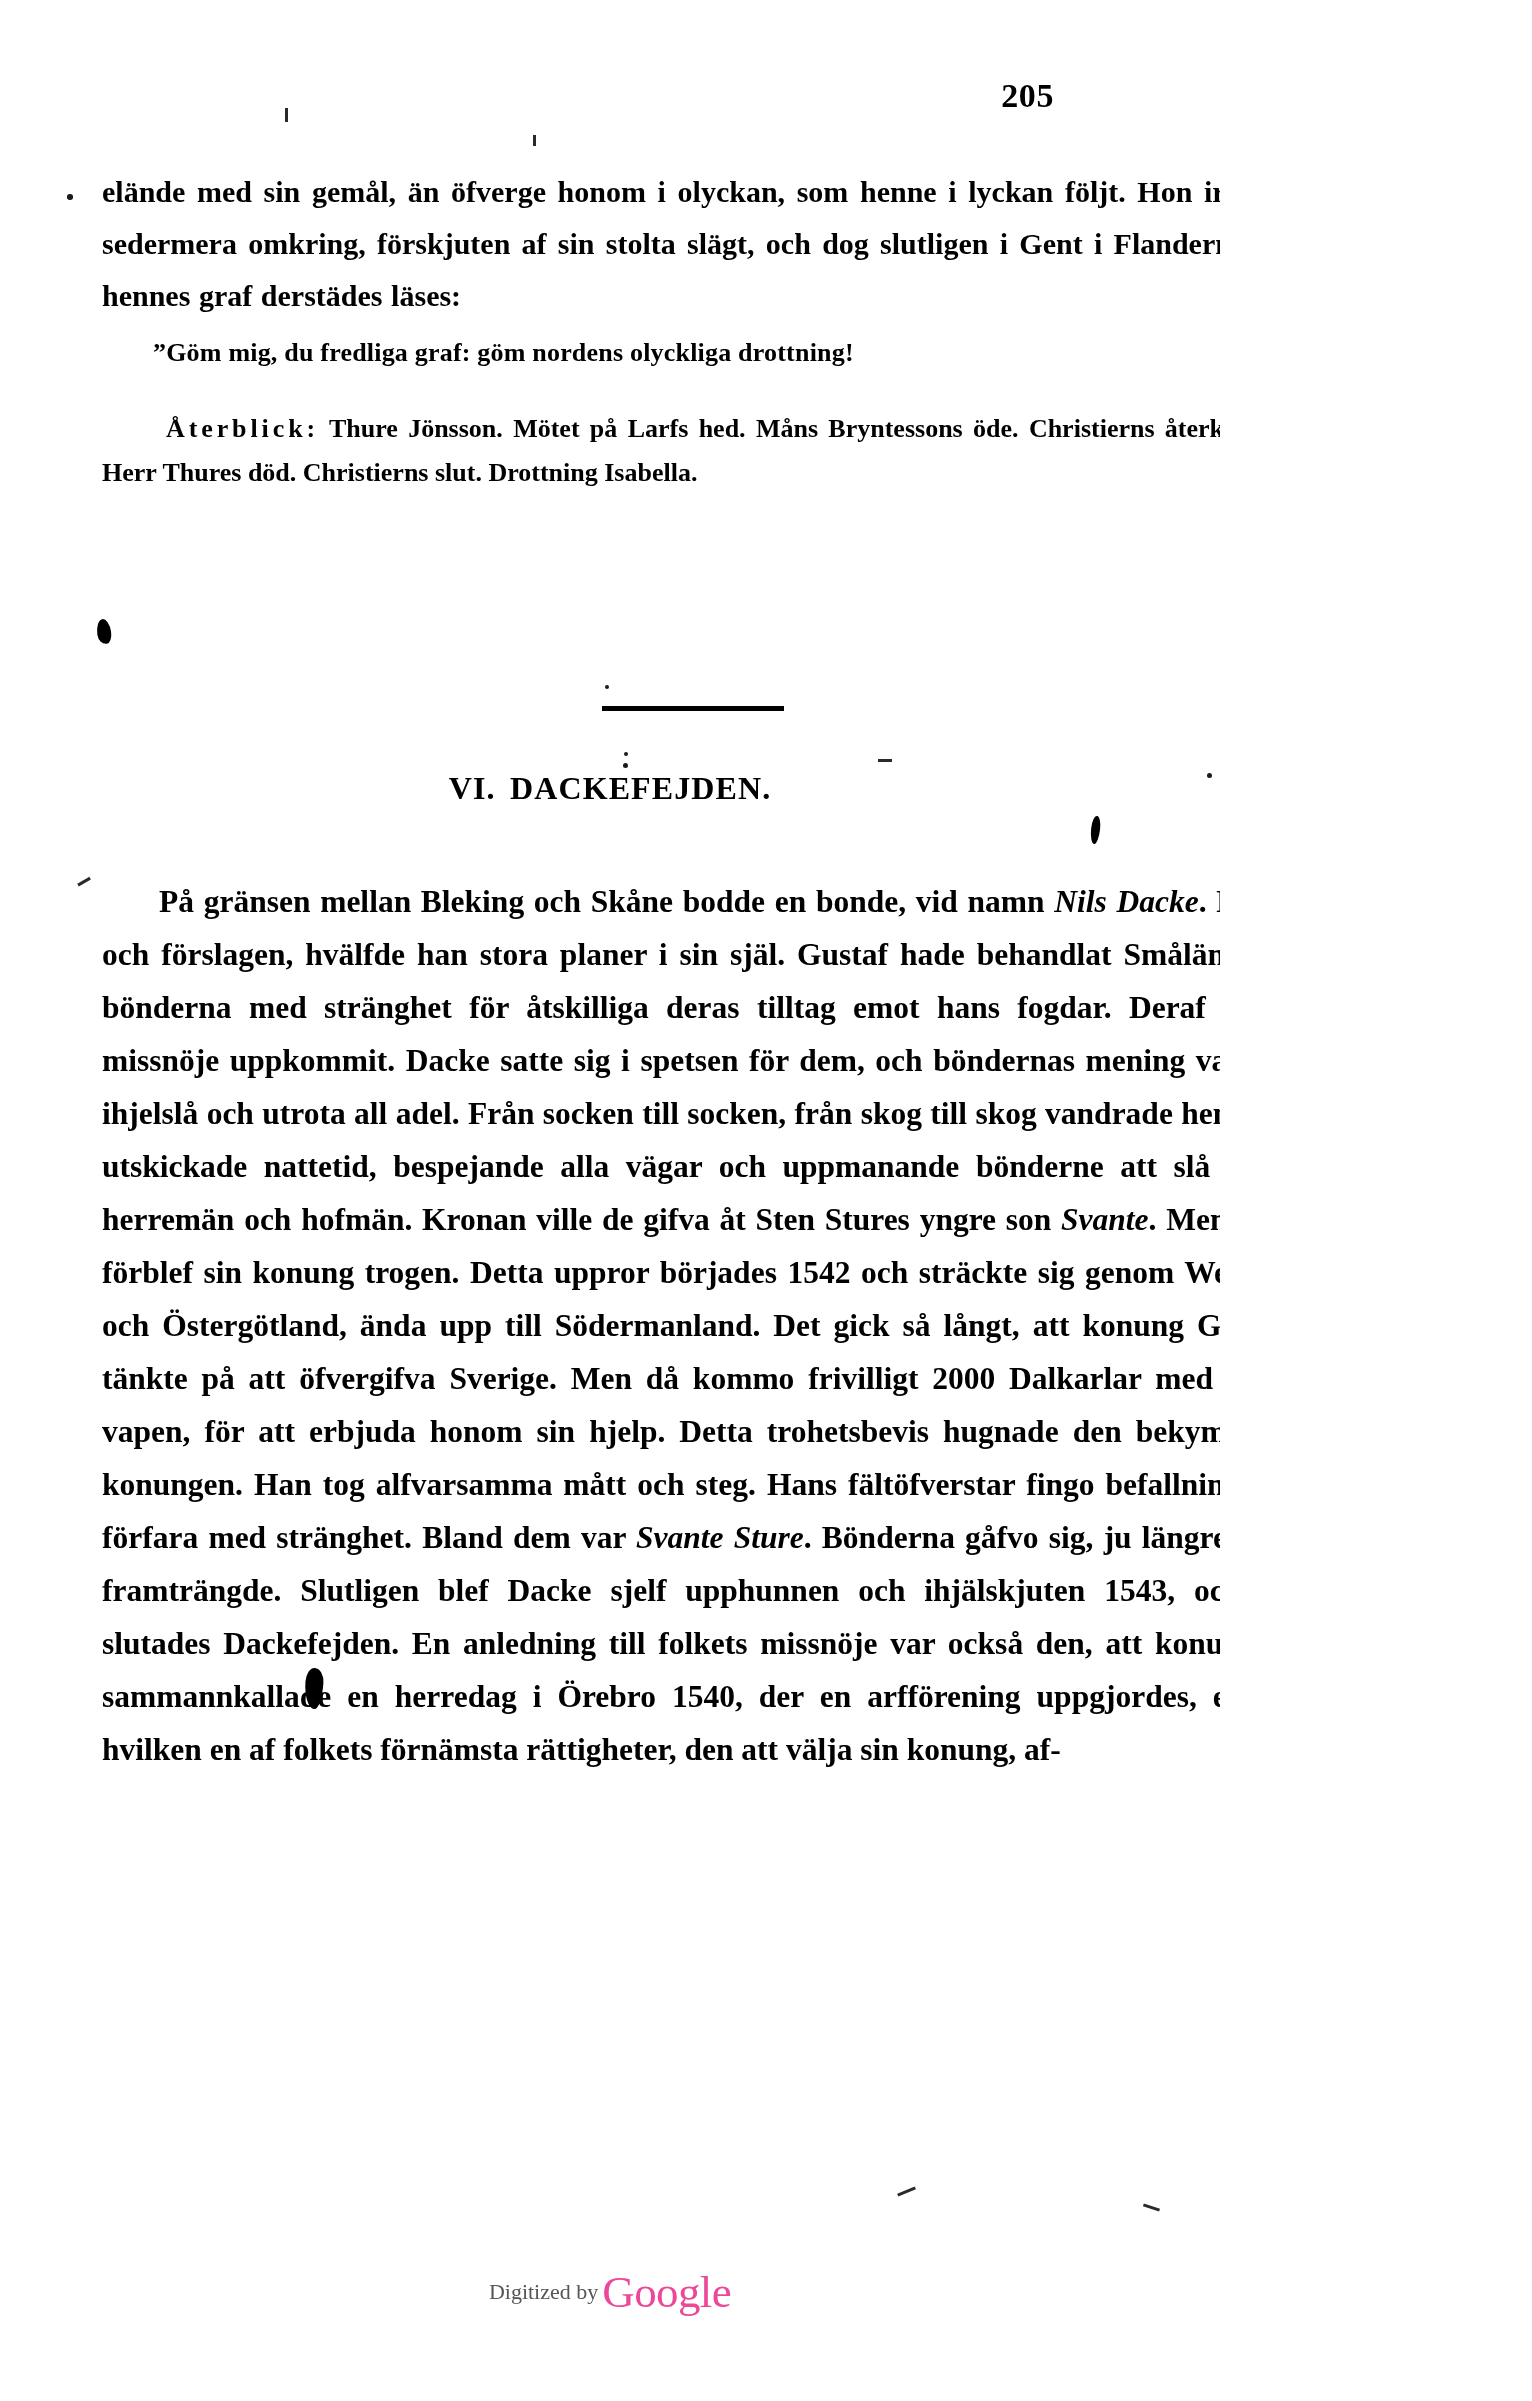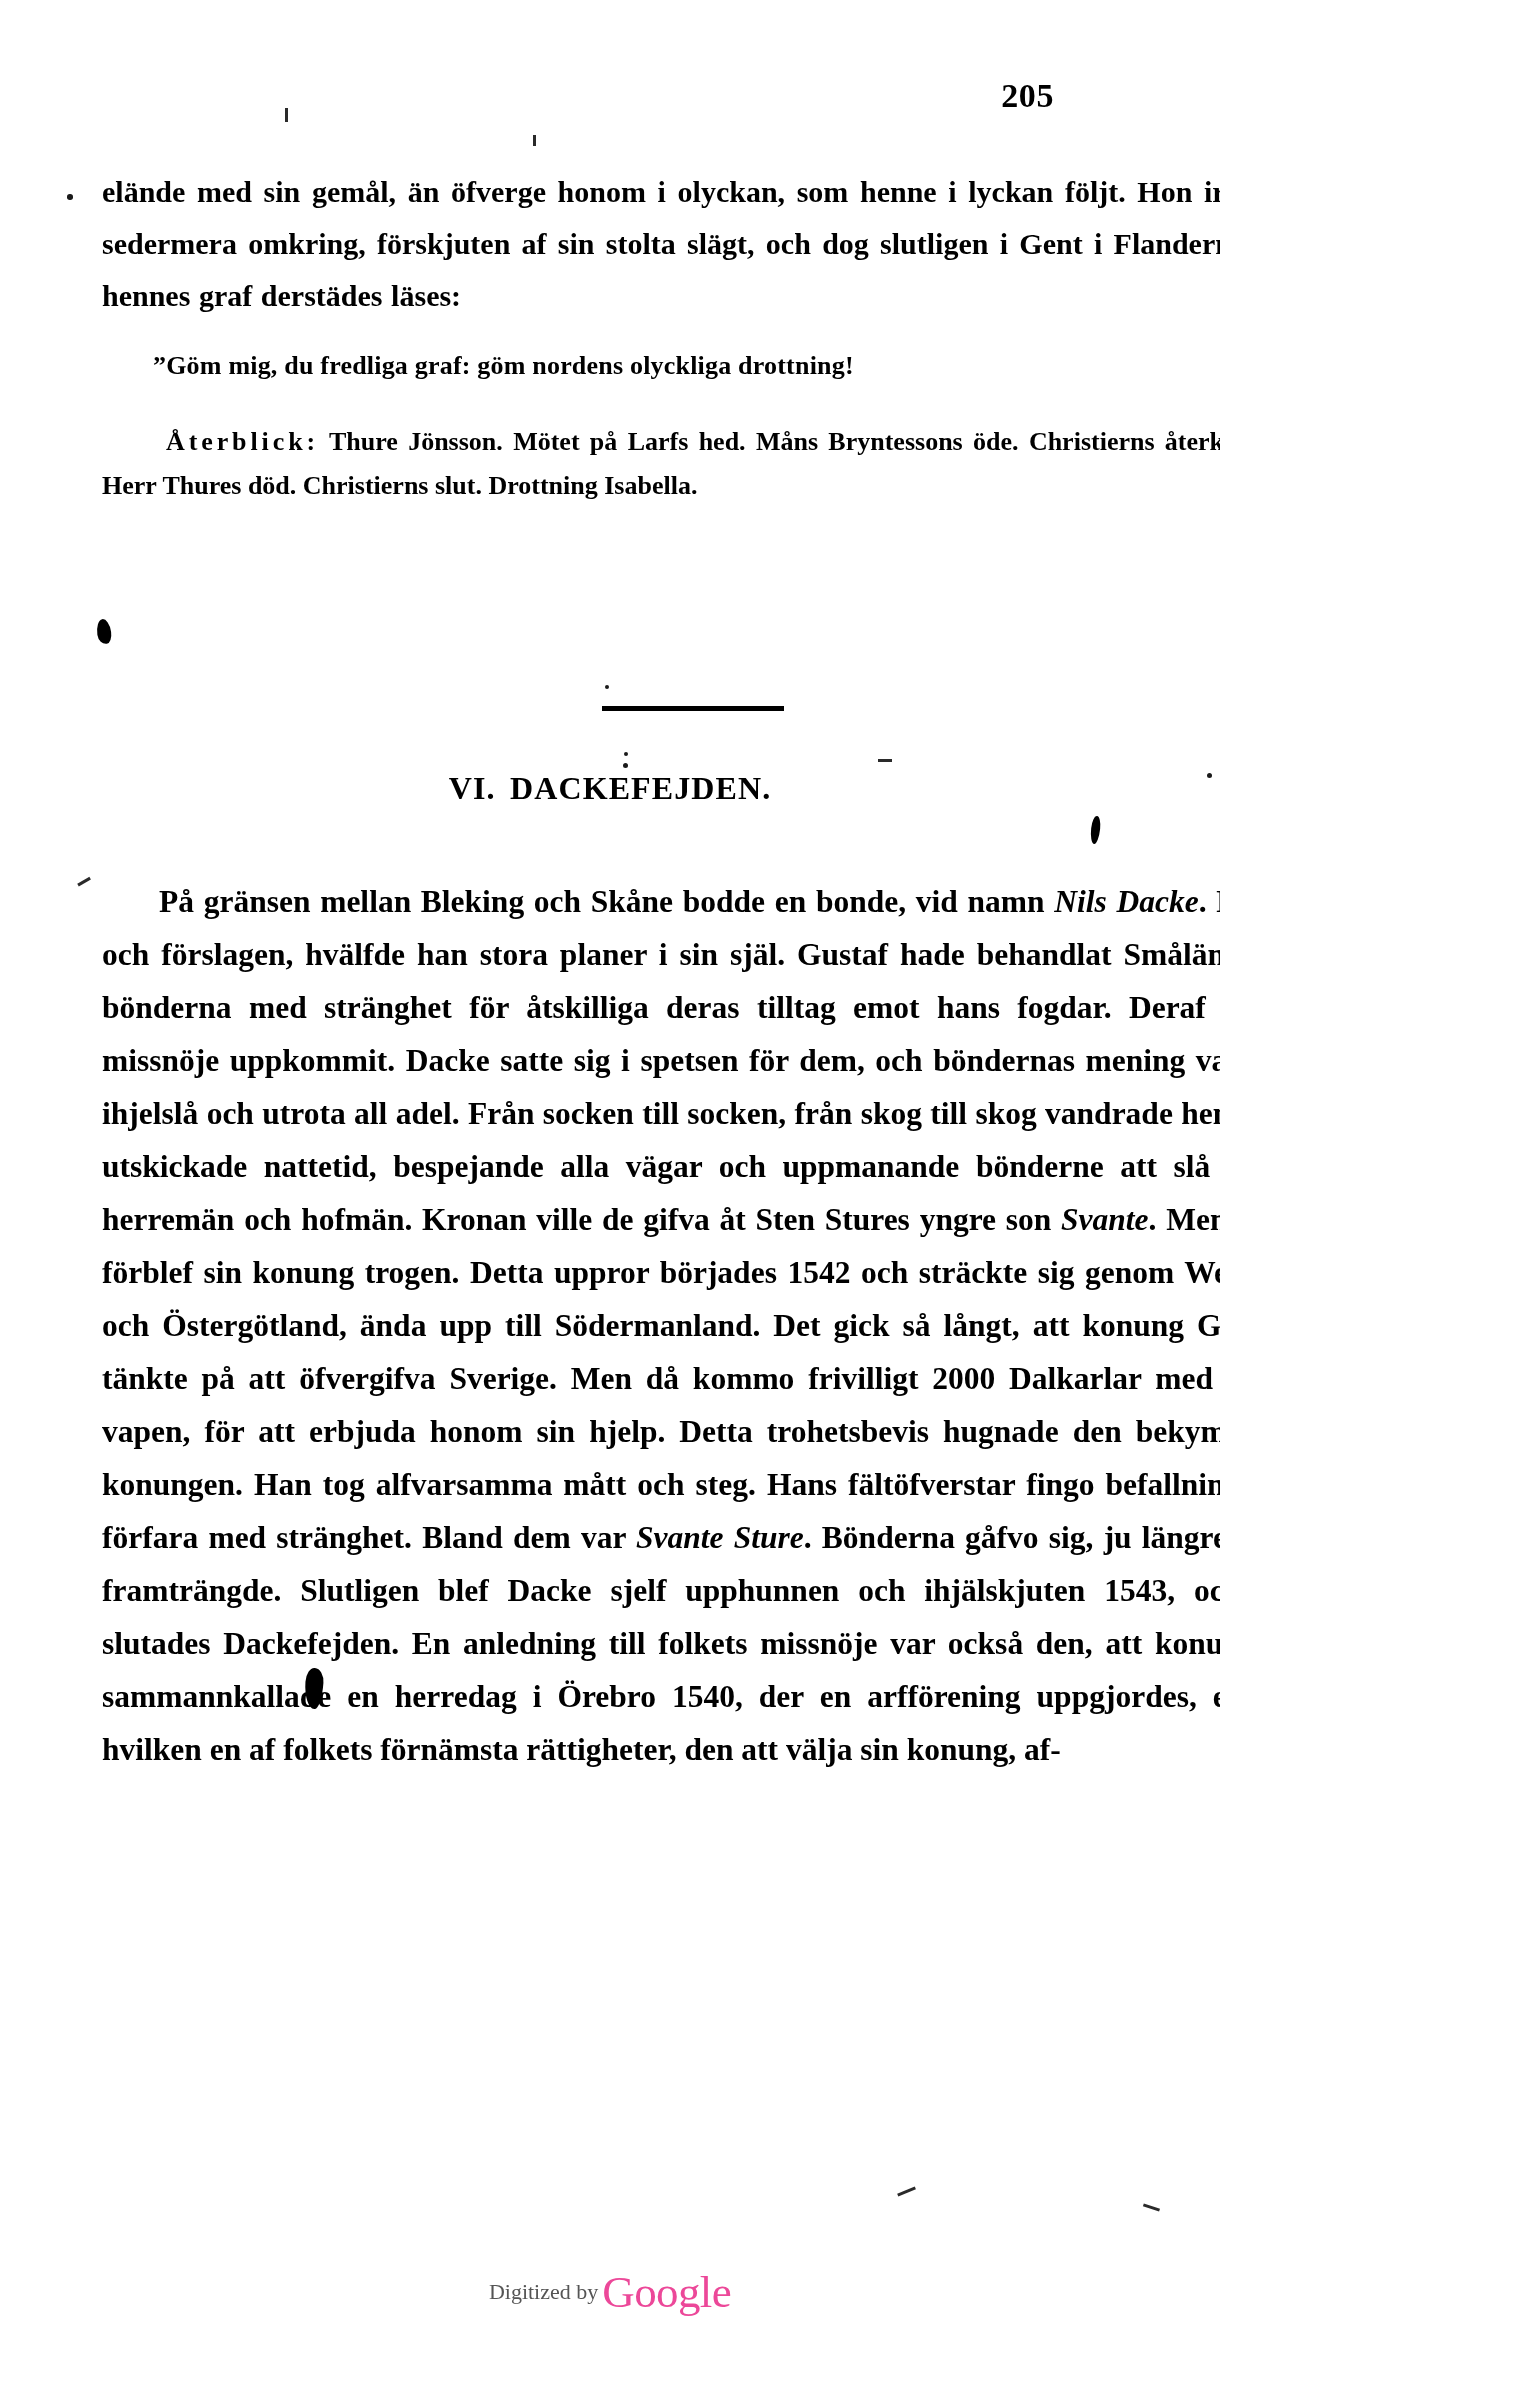--- a/index.html
+++ b/index.html
@@ -52,21 +52,21 @@
     margin: 0;
     font-weight: 600;
   }
 
   .para-top {
     margin-bottom: 0;
   }
 
   
   .quote-block {
-    margin-top: 21px;
+    margin-top: 8px;
     margin-left: 51px;
     font-size: 26px;
     line-height: 45px;
     font-weight: 600;
     letter-spacing: 0.2px;
   }
   .quote-line { white-space: nowrap; }
 
   
   .recap-block {

